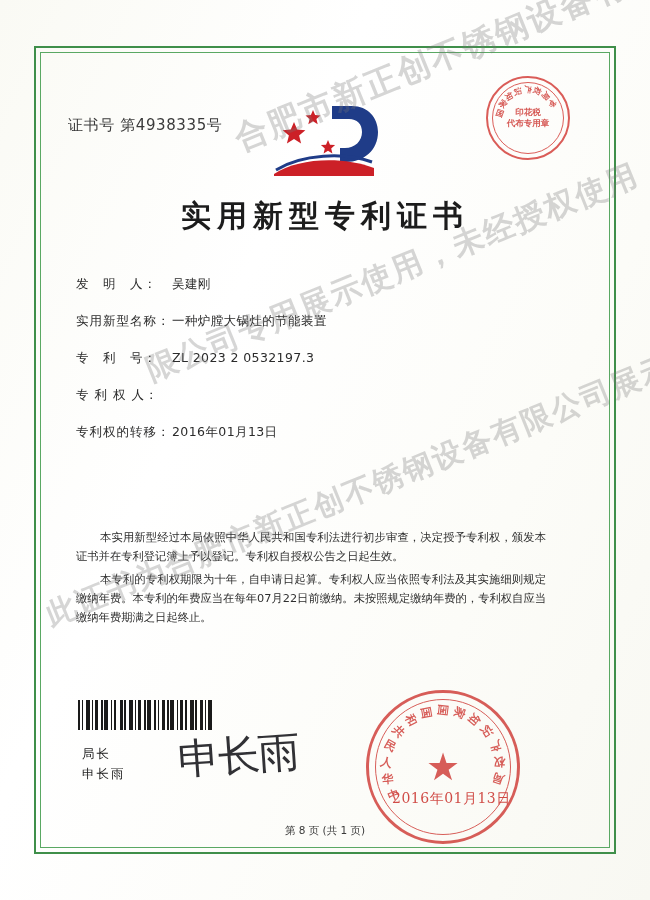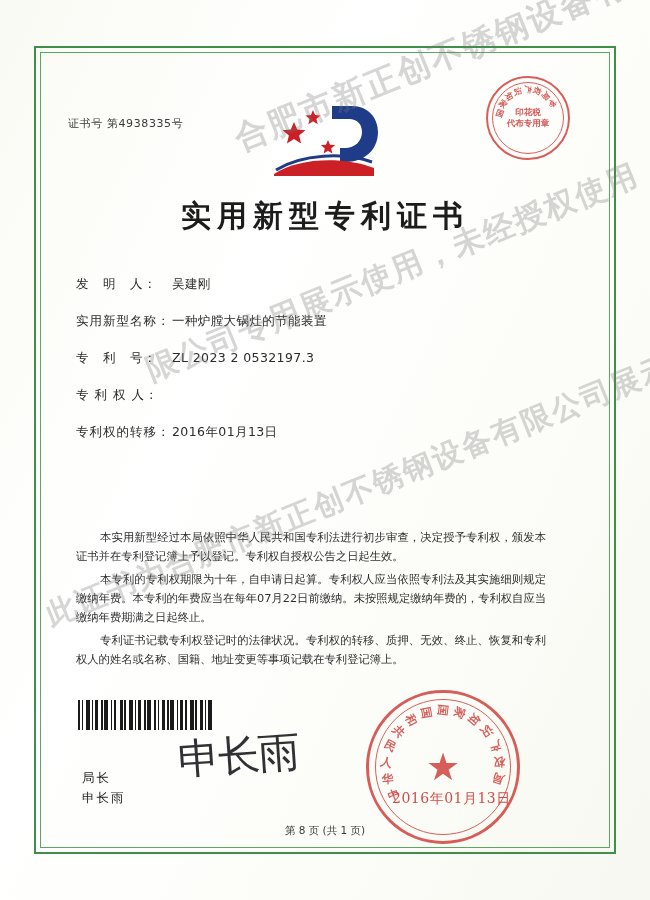--- a/index.html
+++ b/index.html
@@ -60,21 +60,21 @@
   .corner.tl { left: 34px; top: 46px; border-right: none; border-bottom: none; }
   .corner.tr { left: 600px; top: 46px; border-left: none; border-bottom: none; }
   .corner.bl { left: 34px; top: 838px; border-right: none; border-top: none; }
   .corner.br { left: 600px; top: 838px; border-left: none; border-top: none; }
 
   
   .cert-no {
     position: absolute;
     left: 68px;
     top: 116px;
-    font-size: 11px;
+    font-size: 15px;
     letter-spacing: 0.6px;
     color: #3a3a3a;
     white-space: nowrap;
   }
 
   
   .logo {
     position: absolute;
     left: 258px;
     top: 96px;
@@ -150,21 +150,21 @@
   .barcode i {
     display: block;
     background: #1a1a1a;
     height: 100%;
   }
 
   
   .director {
     position: absolute;
     left: 82px;
-    top: 768px;
+    top: 744px;
     font-size: 12.5px;
     line-height: 20px;
     letter-spacing: 2px;
     color: #232323;
   }
   .signature {
     position: absolute;
     left: 178px;
     top: 728px;
     font-family: "DejaVu Serif", "Liberation Serif", serif;
@@ -363,21 +363,20 @@
     </div>
     <div class="field-row">
       <div class="field-label">专利权的转移：</div>
       <div class="field-value">2016年01月13日</div>
     </div>
   </div>
 
   <div class="body-text">
     <p>本实用新型经过本局依照中华人民共和国专利法进行初步审查，决定授予专利权，颁发本证书并在专利登记簿上予以登记。专利权自授权公告之日起生效。</p>
     <p>本专利的专利权期限为十年，自申请日起算。专利权人应当依照专利法及其实施细则规定缴纳年费。本专利的年费应当在每年07月22日前缴纳。未按照规定缴纳年费的，专利权自应当缴纳年费期满之日起终止。</p>
-    <p>专利证书记载专利权登记时的法律状况。专利权的转移、质押、无效、终止、恢复和专利权人的姓名或名称、国籍、地址变更等事项记载在专利登记簿上。</p>
   </div>
 
   <div class="barcode">
     <i style="width:2px"></i>
       <i style="width:2px;background:transparent"></i>
     <i style="width:1px"></i>
       <i style="width:3px;background:transparent"></i>
     <i style="width:4px"></i>
       <i style="width:2px;background:transparent"></i>
     <i style="width:1px"></i>

